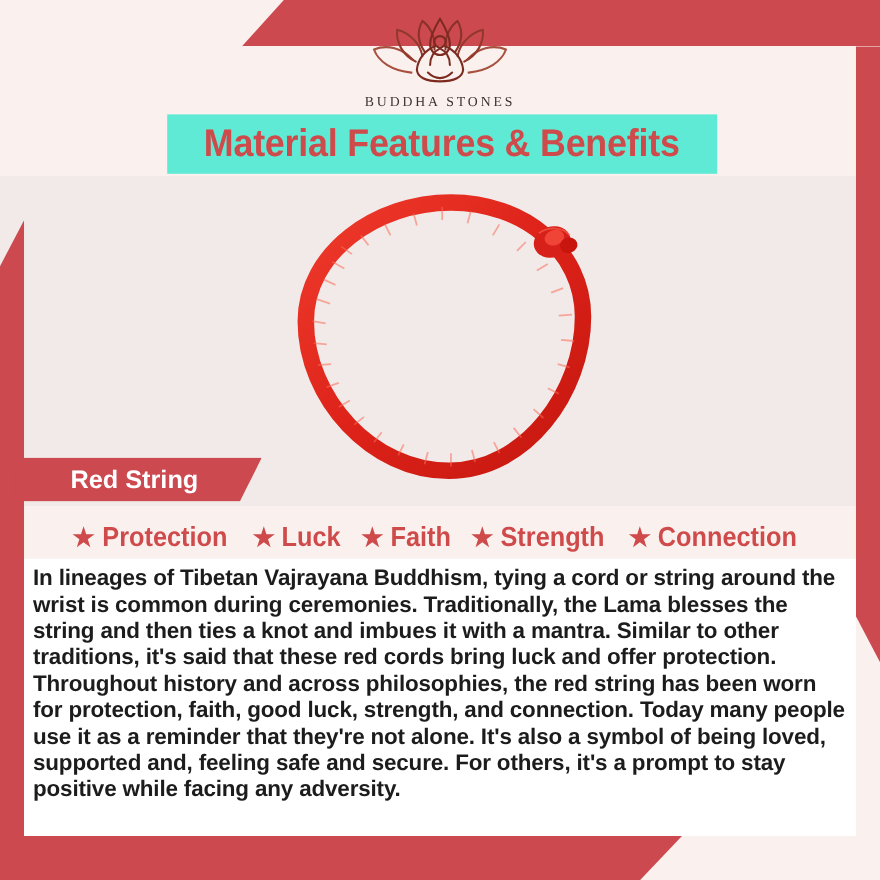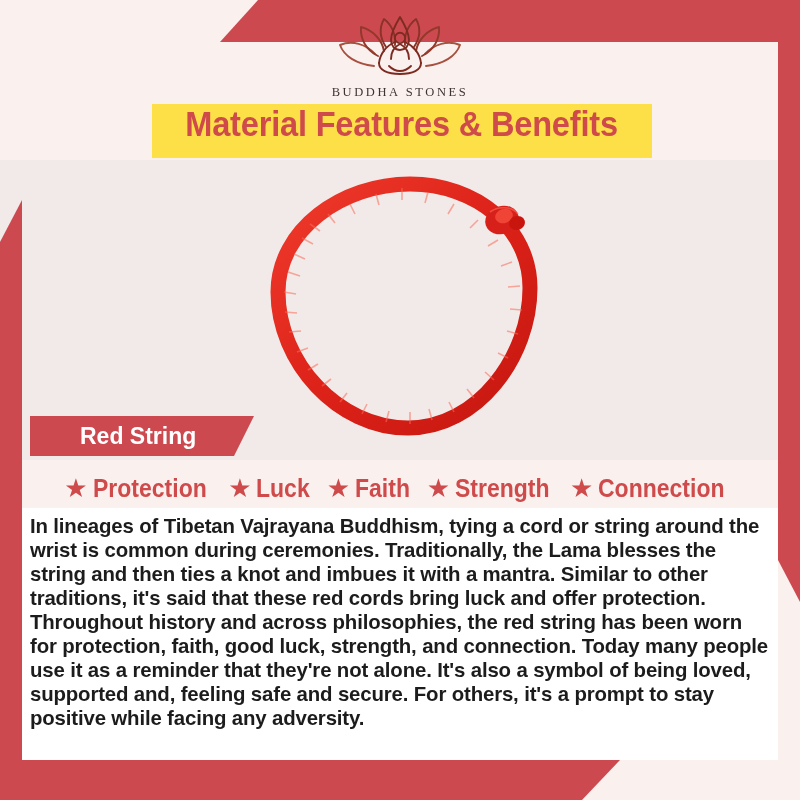--- a/index.html
+++ b/index.html
@@ -42,34 +42,34 @@
   }
   #logo-mark{width:132px;height:62px;display:block;}
   #logo-text{
     font-family:"Liberation Serif", serif;
     font-size:12.5px;letter-spacing:2.6px;color:#3d3430;
     margin-top:1px;font-weight:400;
   }
 
   #title-band{
     position:absolute;left:152px;top:104px;width:500px;height:54px;
-    background:#fde047;display:flex;align-items:flex-start;justify-content:center;
+    background:#5eead4;display:flex;align-items:center;justify-content:center;
   }
   #title-text{
     font-size:35px;font-weight:bold;color:#cf4a4a;
     letter-spacing:-0.2px;white-space:nowrap;
     transform:scaleX(0.93);transform-origin:center;
   }
 
   
   #bracelet{position:absolute;left:250px;top:176px;width:320px;height:266px;}
 
   
   #banner{
-    position:absolute;left:30px;top:416px;width:224px;height:40px;
+    position:absolute;left:14px;top:416px;width:224px;height:40px;
     background:#cc4950;
     clip-path:polygon(0 0, 224px 0, 204px 40px, 0 40px);
     display:flex;align-items:center;
   }
   #banner-label{
     color:#ffffff;font-size:23px;font-weight:bold;
     margin-left:50px;letter-spacing:0px;white-space:nowrap;
   }
 
   

